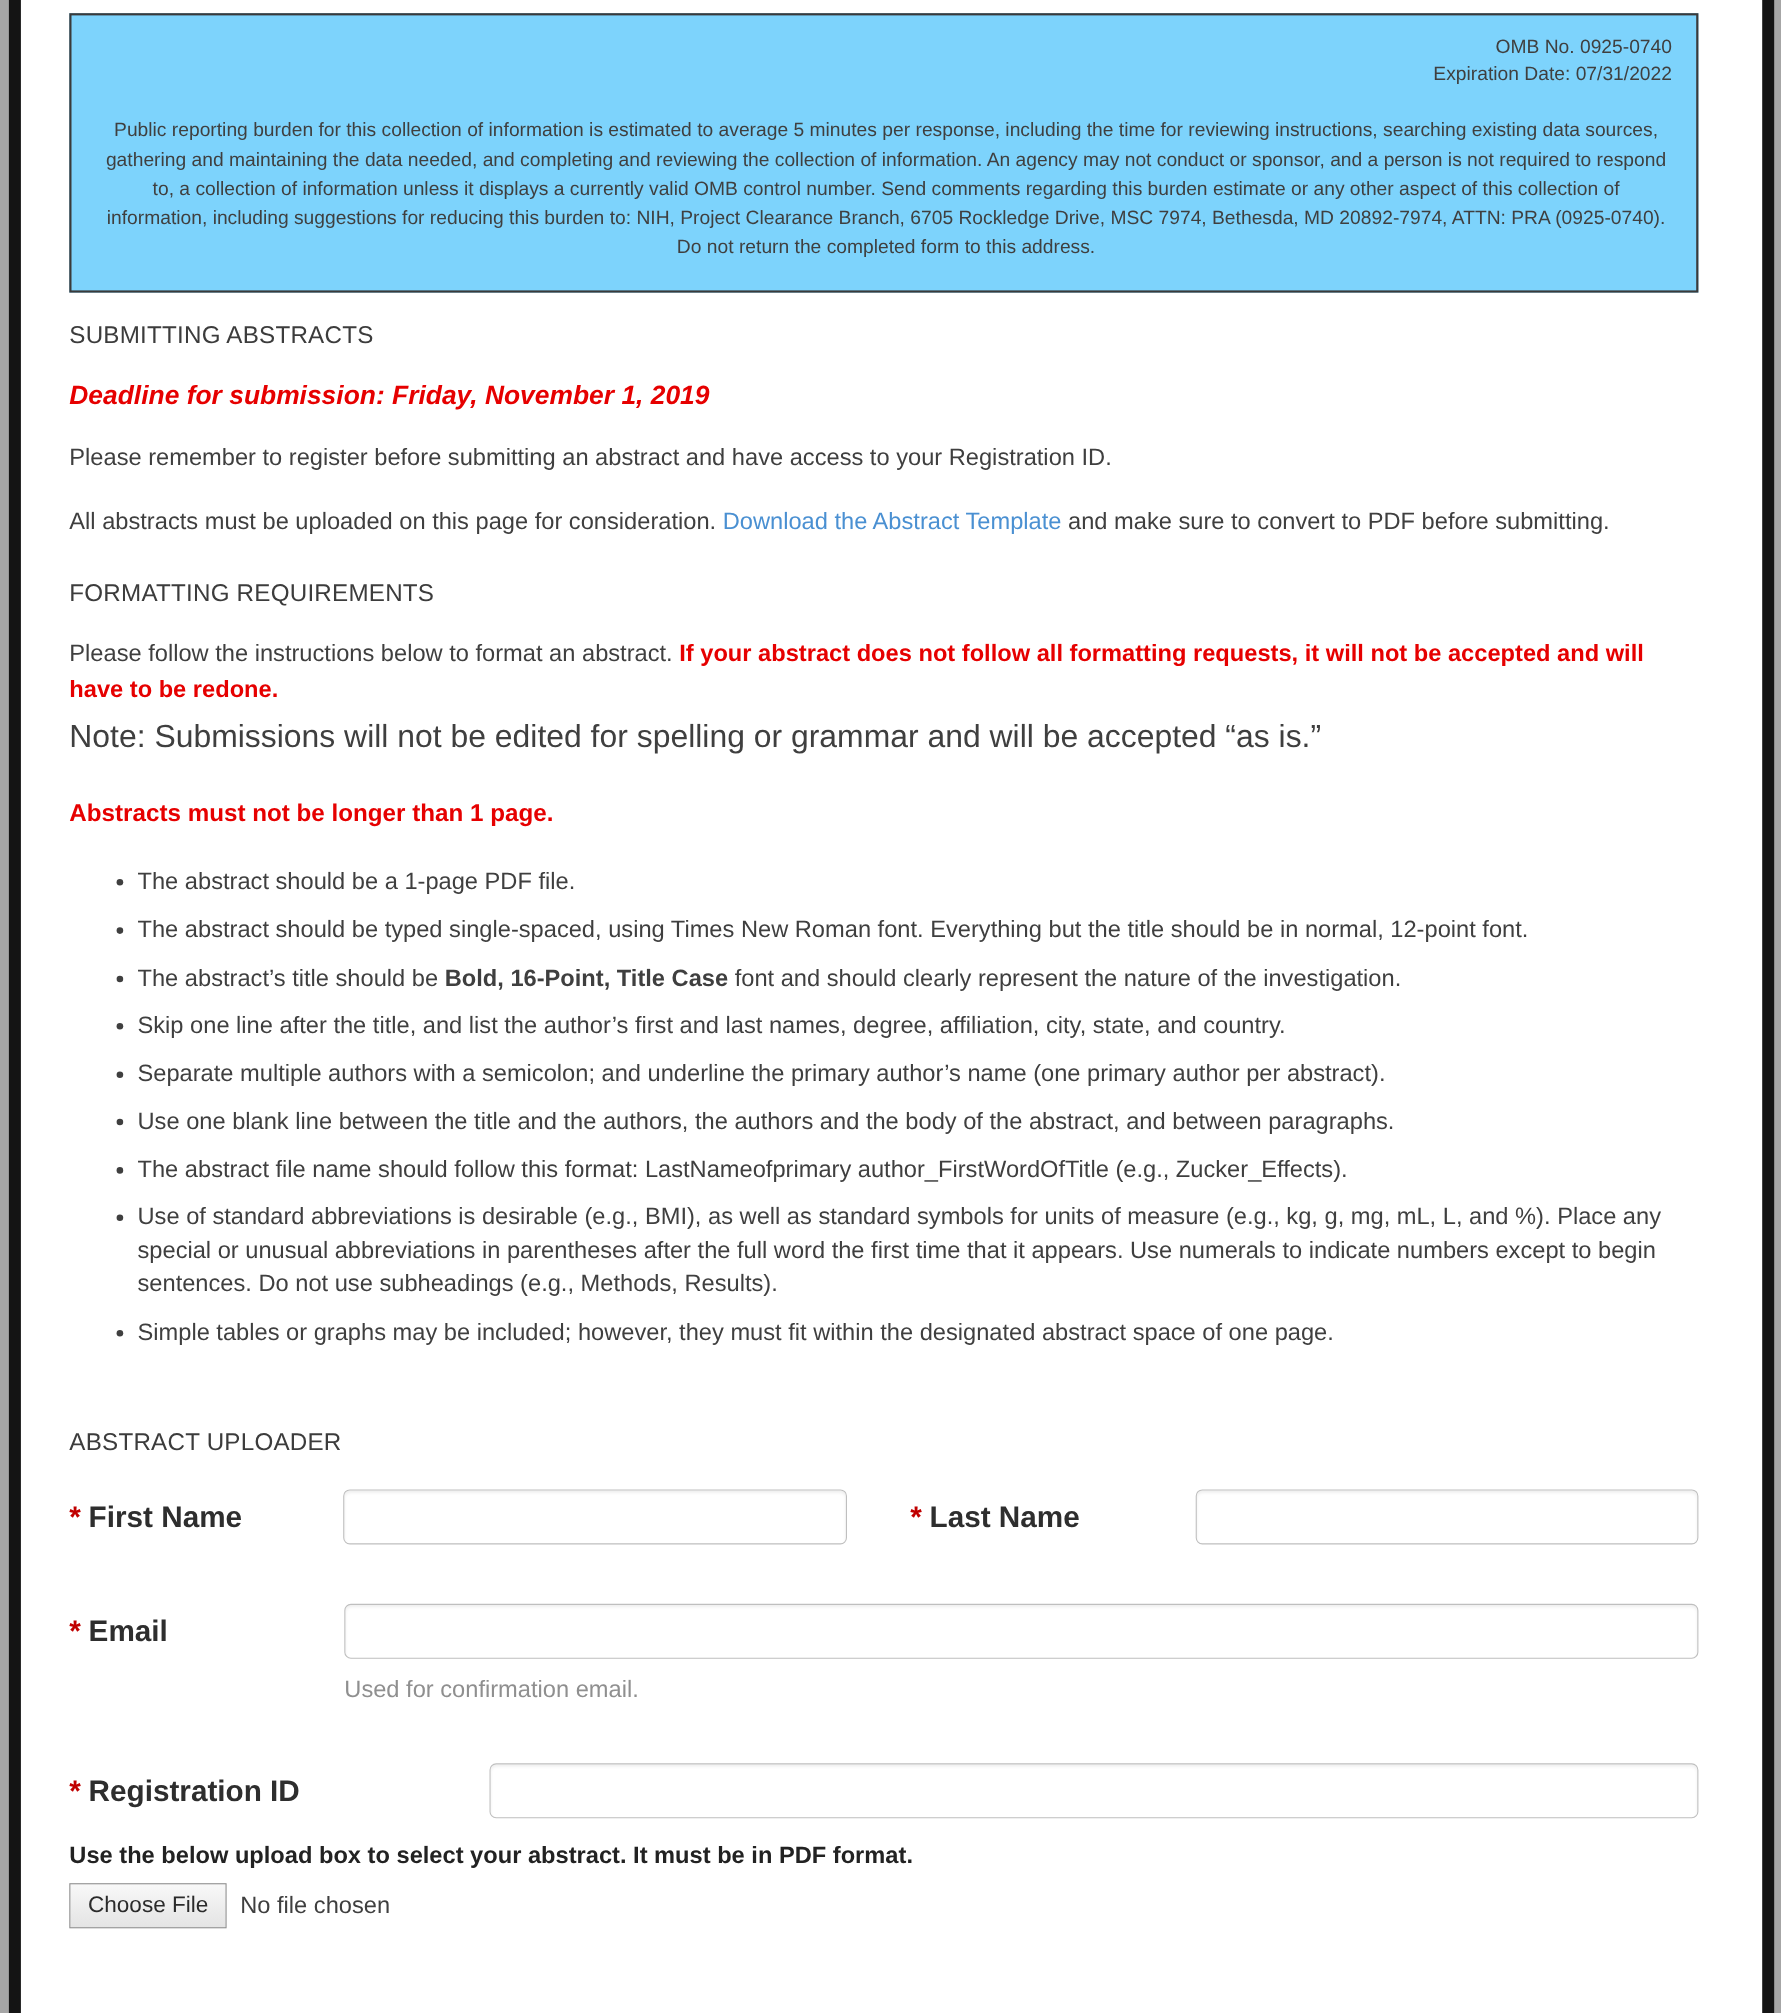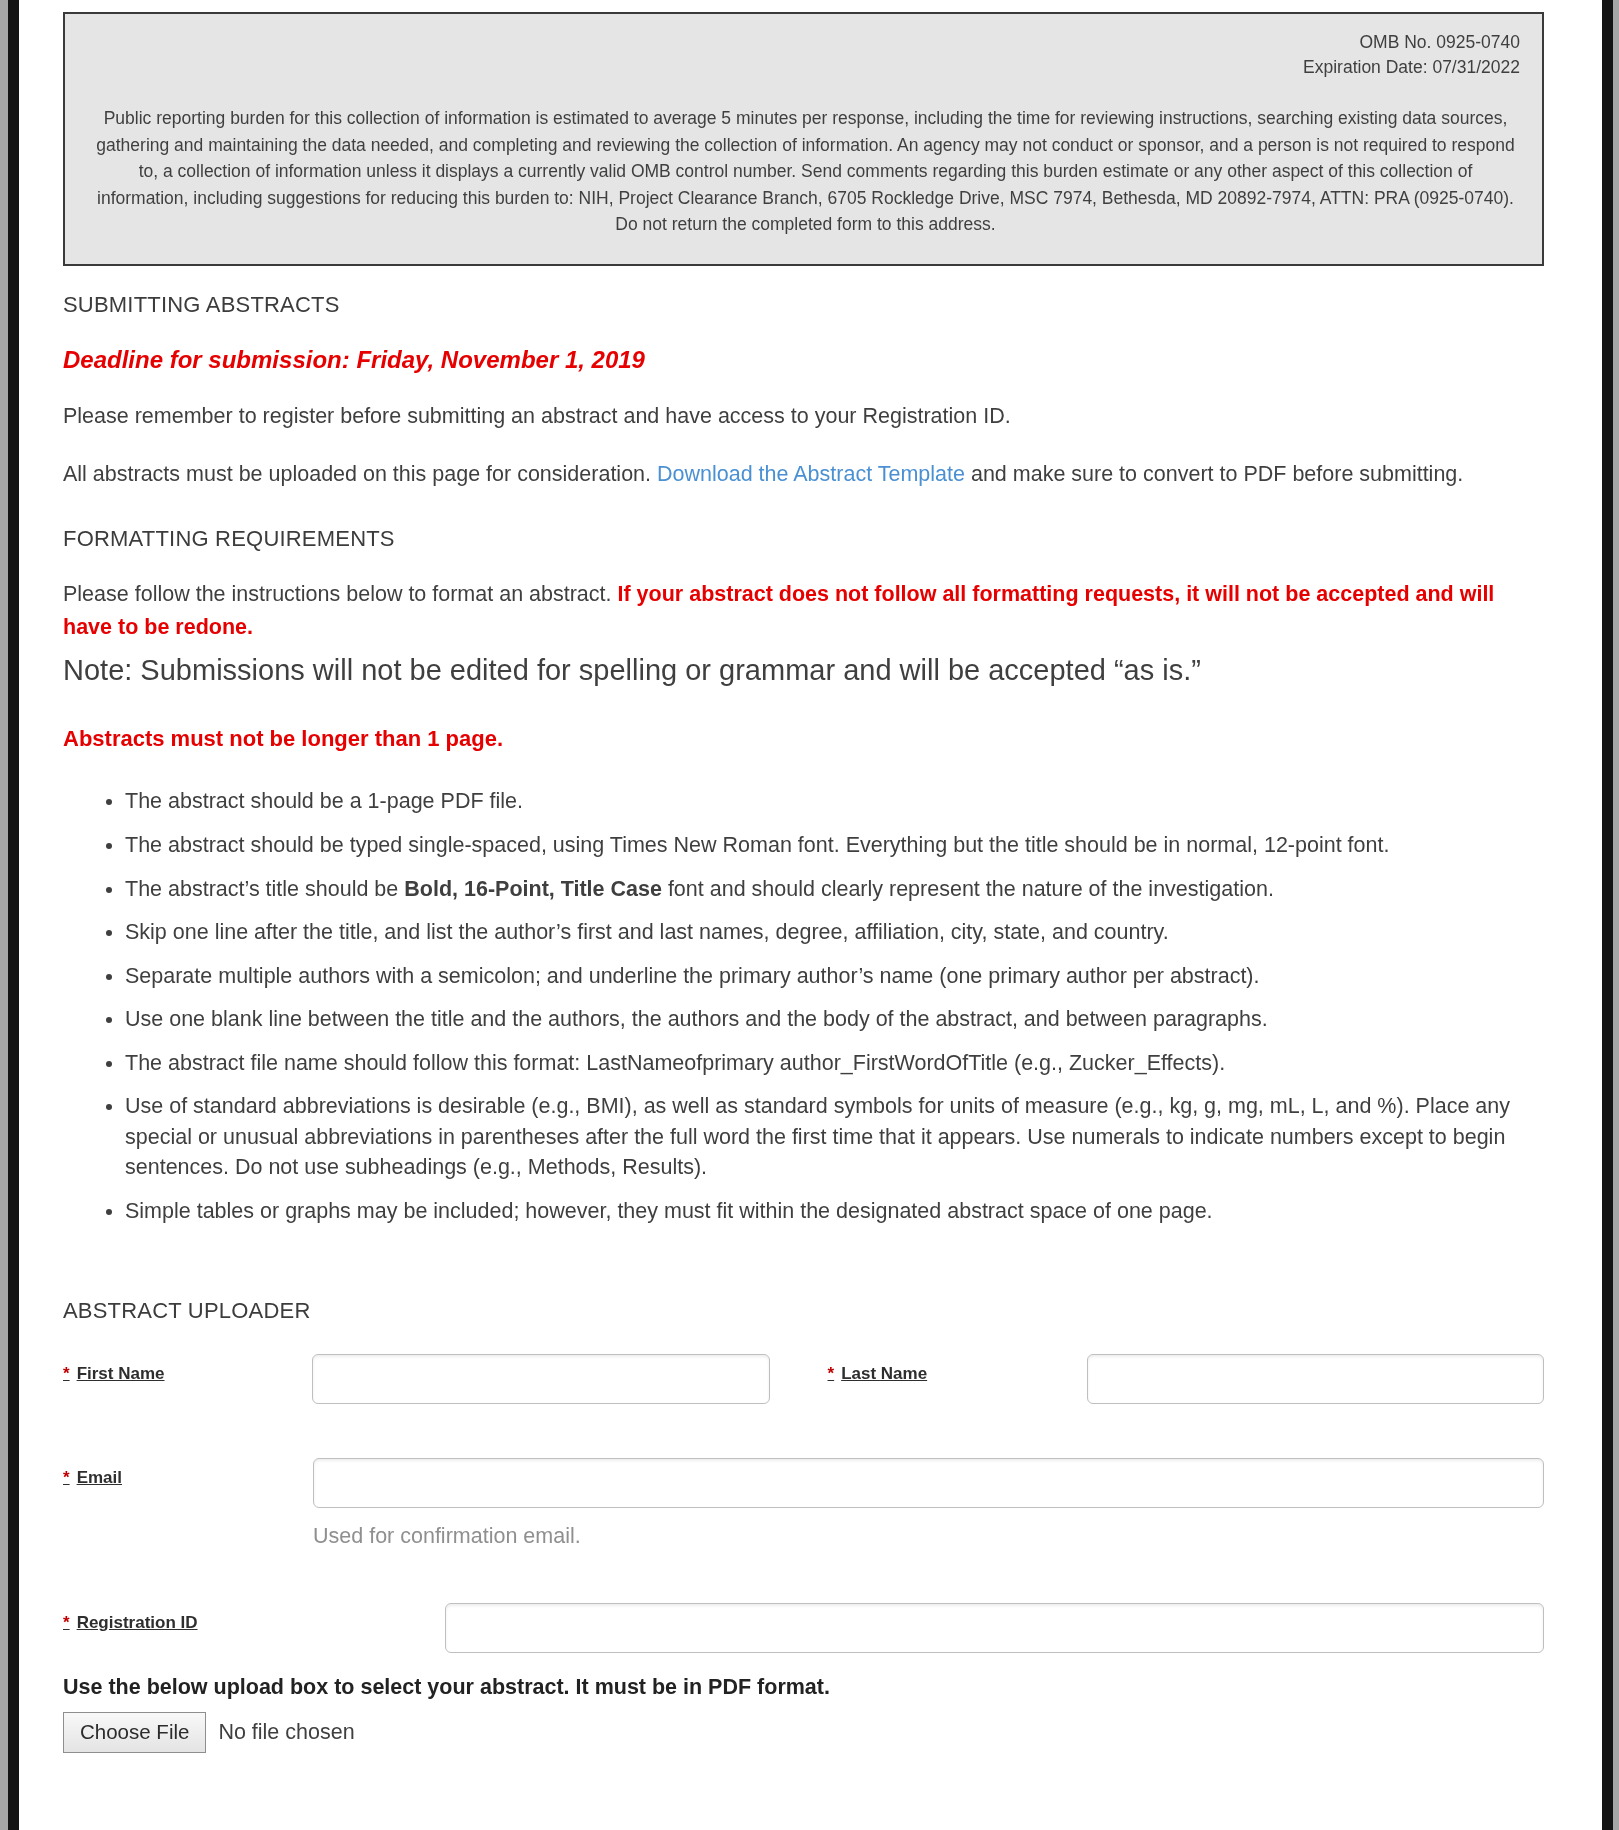--- a/index.html
+++ b/index.html
@@ -17,21 +17,21 @@
     background: #ffffff;
     min-height: 1830px;
   }
   .content {
     padding: 12px 58px 50px 44px;
   }
 
   
   .omb-box {
     border: 2px solid #3a3a3a;
-    background: #e5e5e5;
+    background: #7dd3fc;
     padding: 16px 22px 26px 26px;
     margin-bottom: 26px;
   }
   .omb-meta {
     text-align: right;
     font-size: 17.5px;
     line-height: 1.4;
     color: #3f3f3f;
   }
   .omb-burden {
@@ -100,25 +100,24 @@
 
   
   .uploader-heading { margin-top: 72px; }
 
   .form-row {
     display: flex;
     align-items: flex-start;
     margin-top: 30px;
   }
   .field-label {
-    font-size: 17px;
+    font-size: 27px;
     font-weight: bold;
     color: #2e2e2e;
     padding-top: 10px;
-    text-decoration: underline;
   }
   .req {
     color: #c00000;
     font-weight: bold;
     margin-right: 7px;
   }
   .lbl-w250 { width: 250px; }
   .lbl-w382 { width: 382px; }
   .lbl-last { width: 260px; margin-left: 58px; }
 

